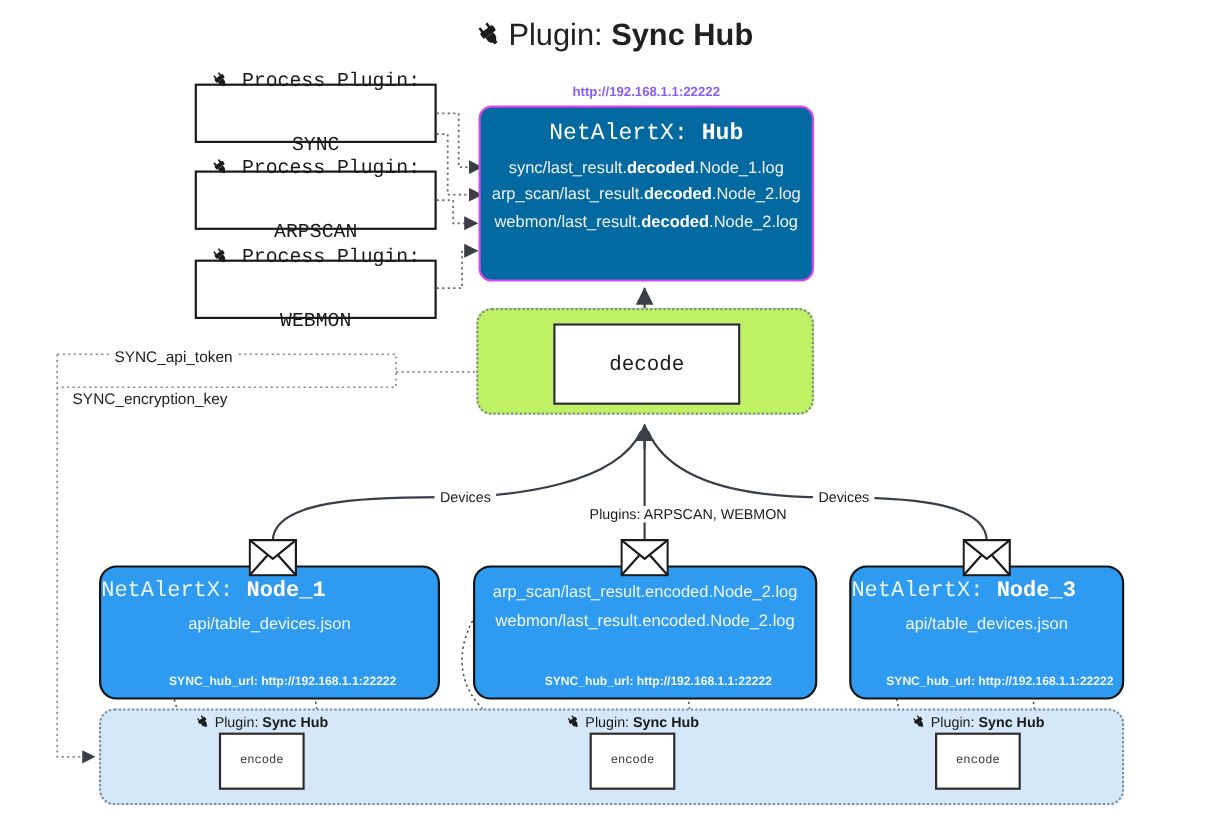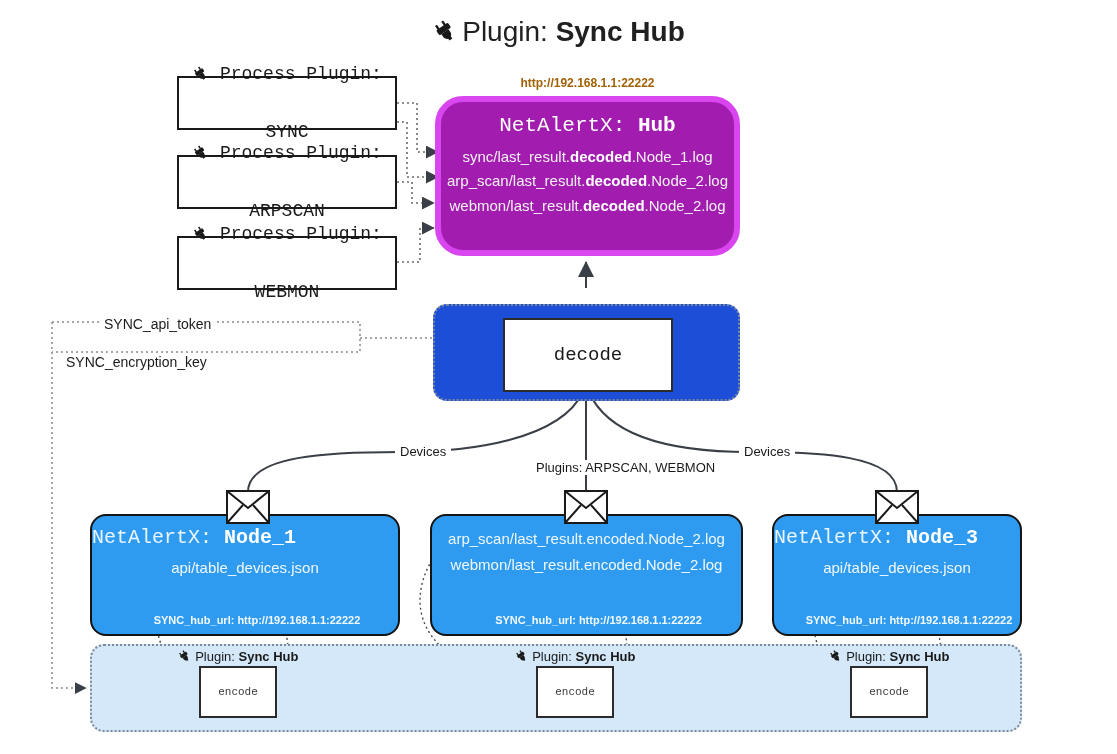--- a/index.html
+++ b/index.html
@@ -44,47 +44,47 @@
     line-height: 1.35;
     gap: 33px;
   }
   .procbox .row1 { white-space: nowrap; }
   .procbox .row2 { white-space: nowrap; }
 
   
   #hub-url {
     position: absolute; left: 435px; top: 76px; width: 305px;
     text-align: center; font-size: 12px; font-weight: 700;
-    color: #a16207; z-index: 4;
+    color: #8b5cf6; z-index: 4;
   }
   #hub {
     left: 435px; top: 96px; width: 305px; height: 160px;
-    background: #a21caf;
-    border: 6px solid #d946ef;
-    border-radius: 28px;
+    background: #0369a1;
+    border: 2px solid #d946ef;
+    border-radius: 12px;
     color: #ffffff;
     padding-top: 12px;
   }
   #hub .hub-title {
     font-family: "Liberation Mono", monospace;
     font-size: 21px; text-align: center; margin-bottom: 8px;
     white-space: nowrap;
   }
   #hub .hub-title .b { font-weight: 700; }
   #hub .loglist { padding: 0 1px; }
   #hub .logline {
     font-size: 15px; text-align: center; line-height: 1.62;
     white-space: nowrap; color: #f2f2f2;
   }
   #hub .logline b { font-weight: 700; color: #ffffff; }
 
   
   #decode-wrap {
-    left: 433px; top: 304px; width: 307px; height: 97px;
-    background: #1d4ed8;
+    left: 433px; top: 280px; width: 307px; height: 97px;
+    background: #bef264;
     border: 2px dotted #7b8a99;
     border-radius: 14px;
   }
   #decode-box {
     position: absolute; left: 68px; top: 12px; width: 170px; height: 74px;
     background: #ffffff; border: 2px solid #2b2b2b;
     display: flex; align-items: center; justify-content: center;
     font-family: "Liberation Mono", monospace;
     font-size: 19px; color: #1a1a1a;
   }

